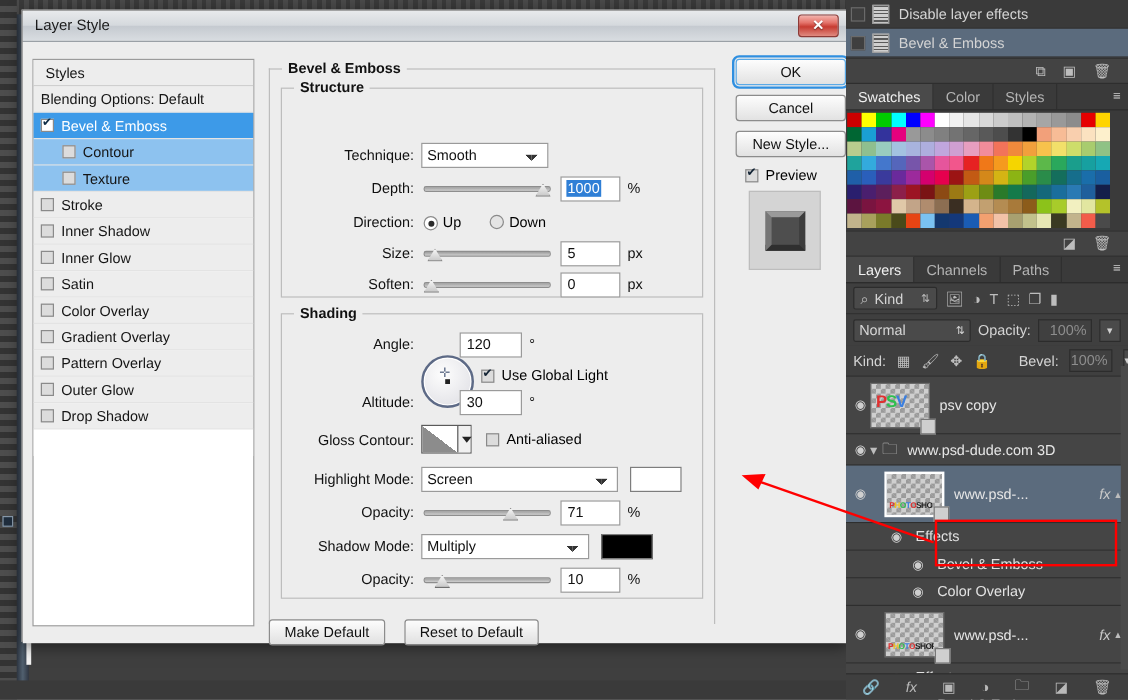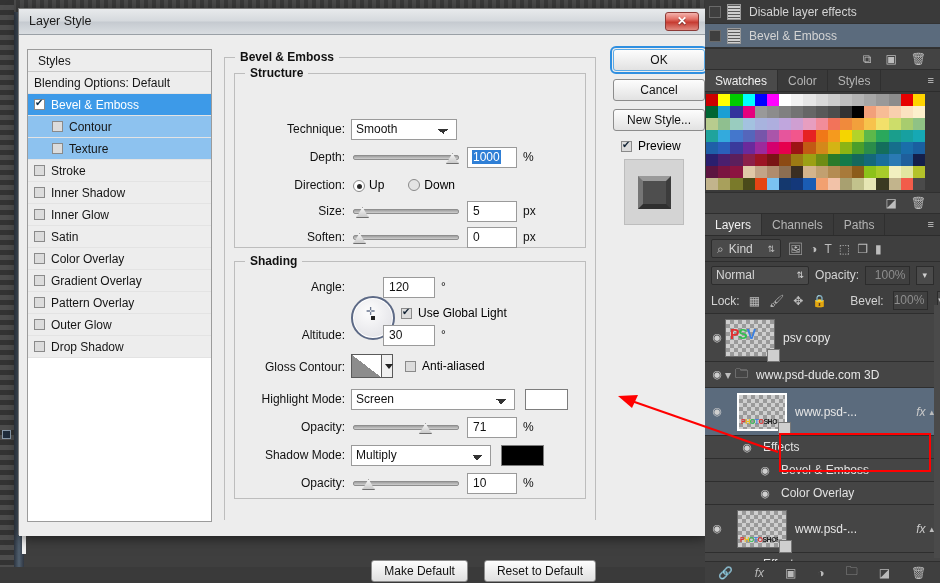--- a/index.html
+++ b/index.html
@@ -214,21 +214,21 @@
     width:33px; height:33px;
     background:#4e4e4e;
     border-top:5px solid #9a9a9a;
     border-left:5px solid #767676;
     border-right:5px solid #3c3c3c;
     border-bottom:5px solid #2f2f2f;
   }
 
   
   #defaults { position:absolute; left:205px; top:481px; width:372px;
-     display:flex; justify-content:flex-end; gap:16px;margin-top:44px; }
+     display:flex; justify-content:flex-start; gap:16px; }
   .btn-wide {
     height:22px; line-height:20px; padding:0 12px; text-align:center;
     font-size:12px; color:#111;
     background: linear-gradient(180deg,#fdfdfd,#e0e0e0);
     border:1px solid #8c8c8c; border-radius:3px; cursor:pointer;
   }
 
   
   #right { position:absolute; left:705px; top:0; width:235px; height:583px;
     background:#3a3a3a; color:#d4d4d4; font-size:12px; }
@@ -766,21 +766,21 @@
     <div class="mode-sel">
       <span>Normal</span>
       <span style="font-size:9px;">⇅</span>
     </div>
     <span>Opacity:</span>
     <div class="opacity-box">100%</div>
     <div class="opacity-arrow">▾</div>
   </div>
 
   <div class="lock-row">
-    <span>Lock:</span>
+    <span>Kind:</span>
     <span class="ic">▦</span>
     <span class="ic">🖌</span>
     <span class="ic">✥</span>
     <span class="ic">🔒</span>
     <span style="margin-left:14px;">Bevel:</span>
     <div class="opacity-box">100%</div>
     <div class="opacity-arrow">▾</div>
   </div>
 
   <div class="layer-row">

